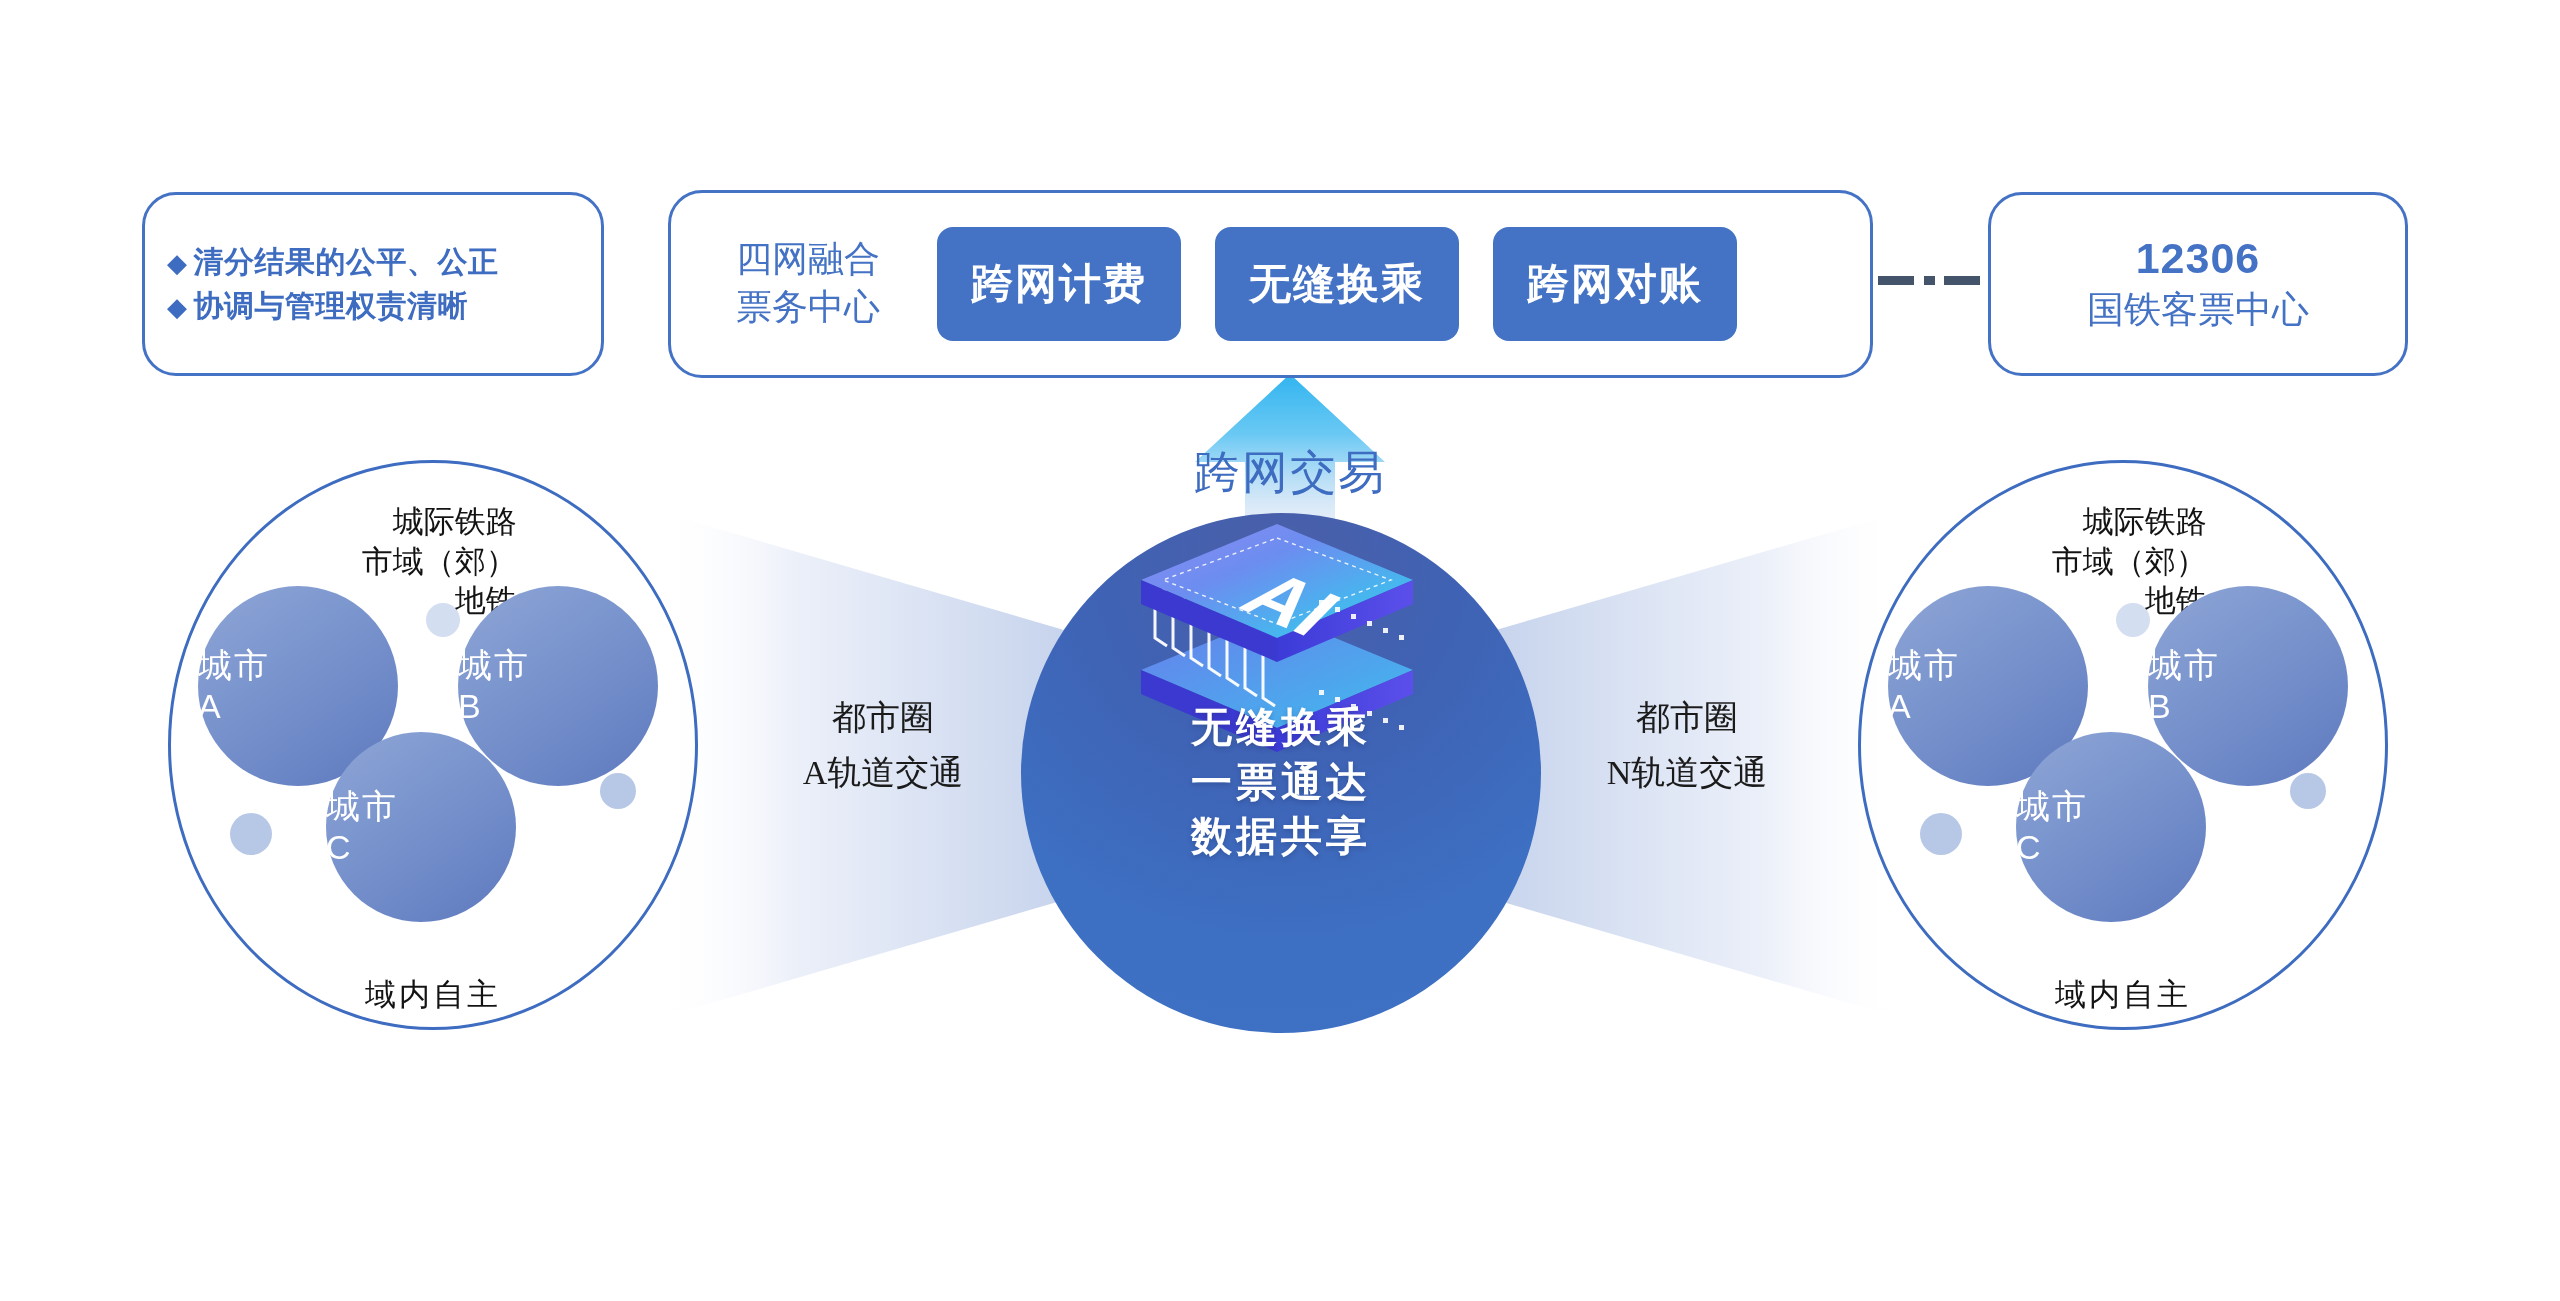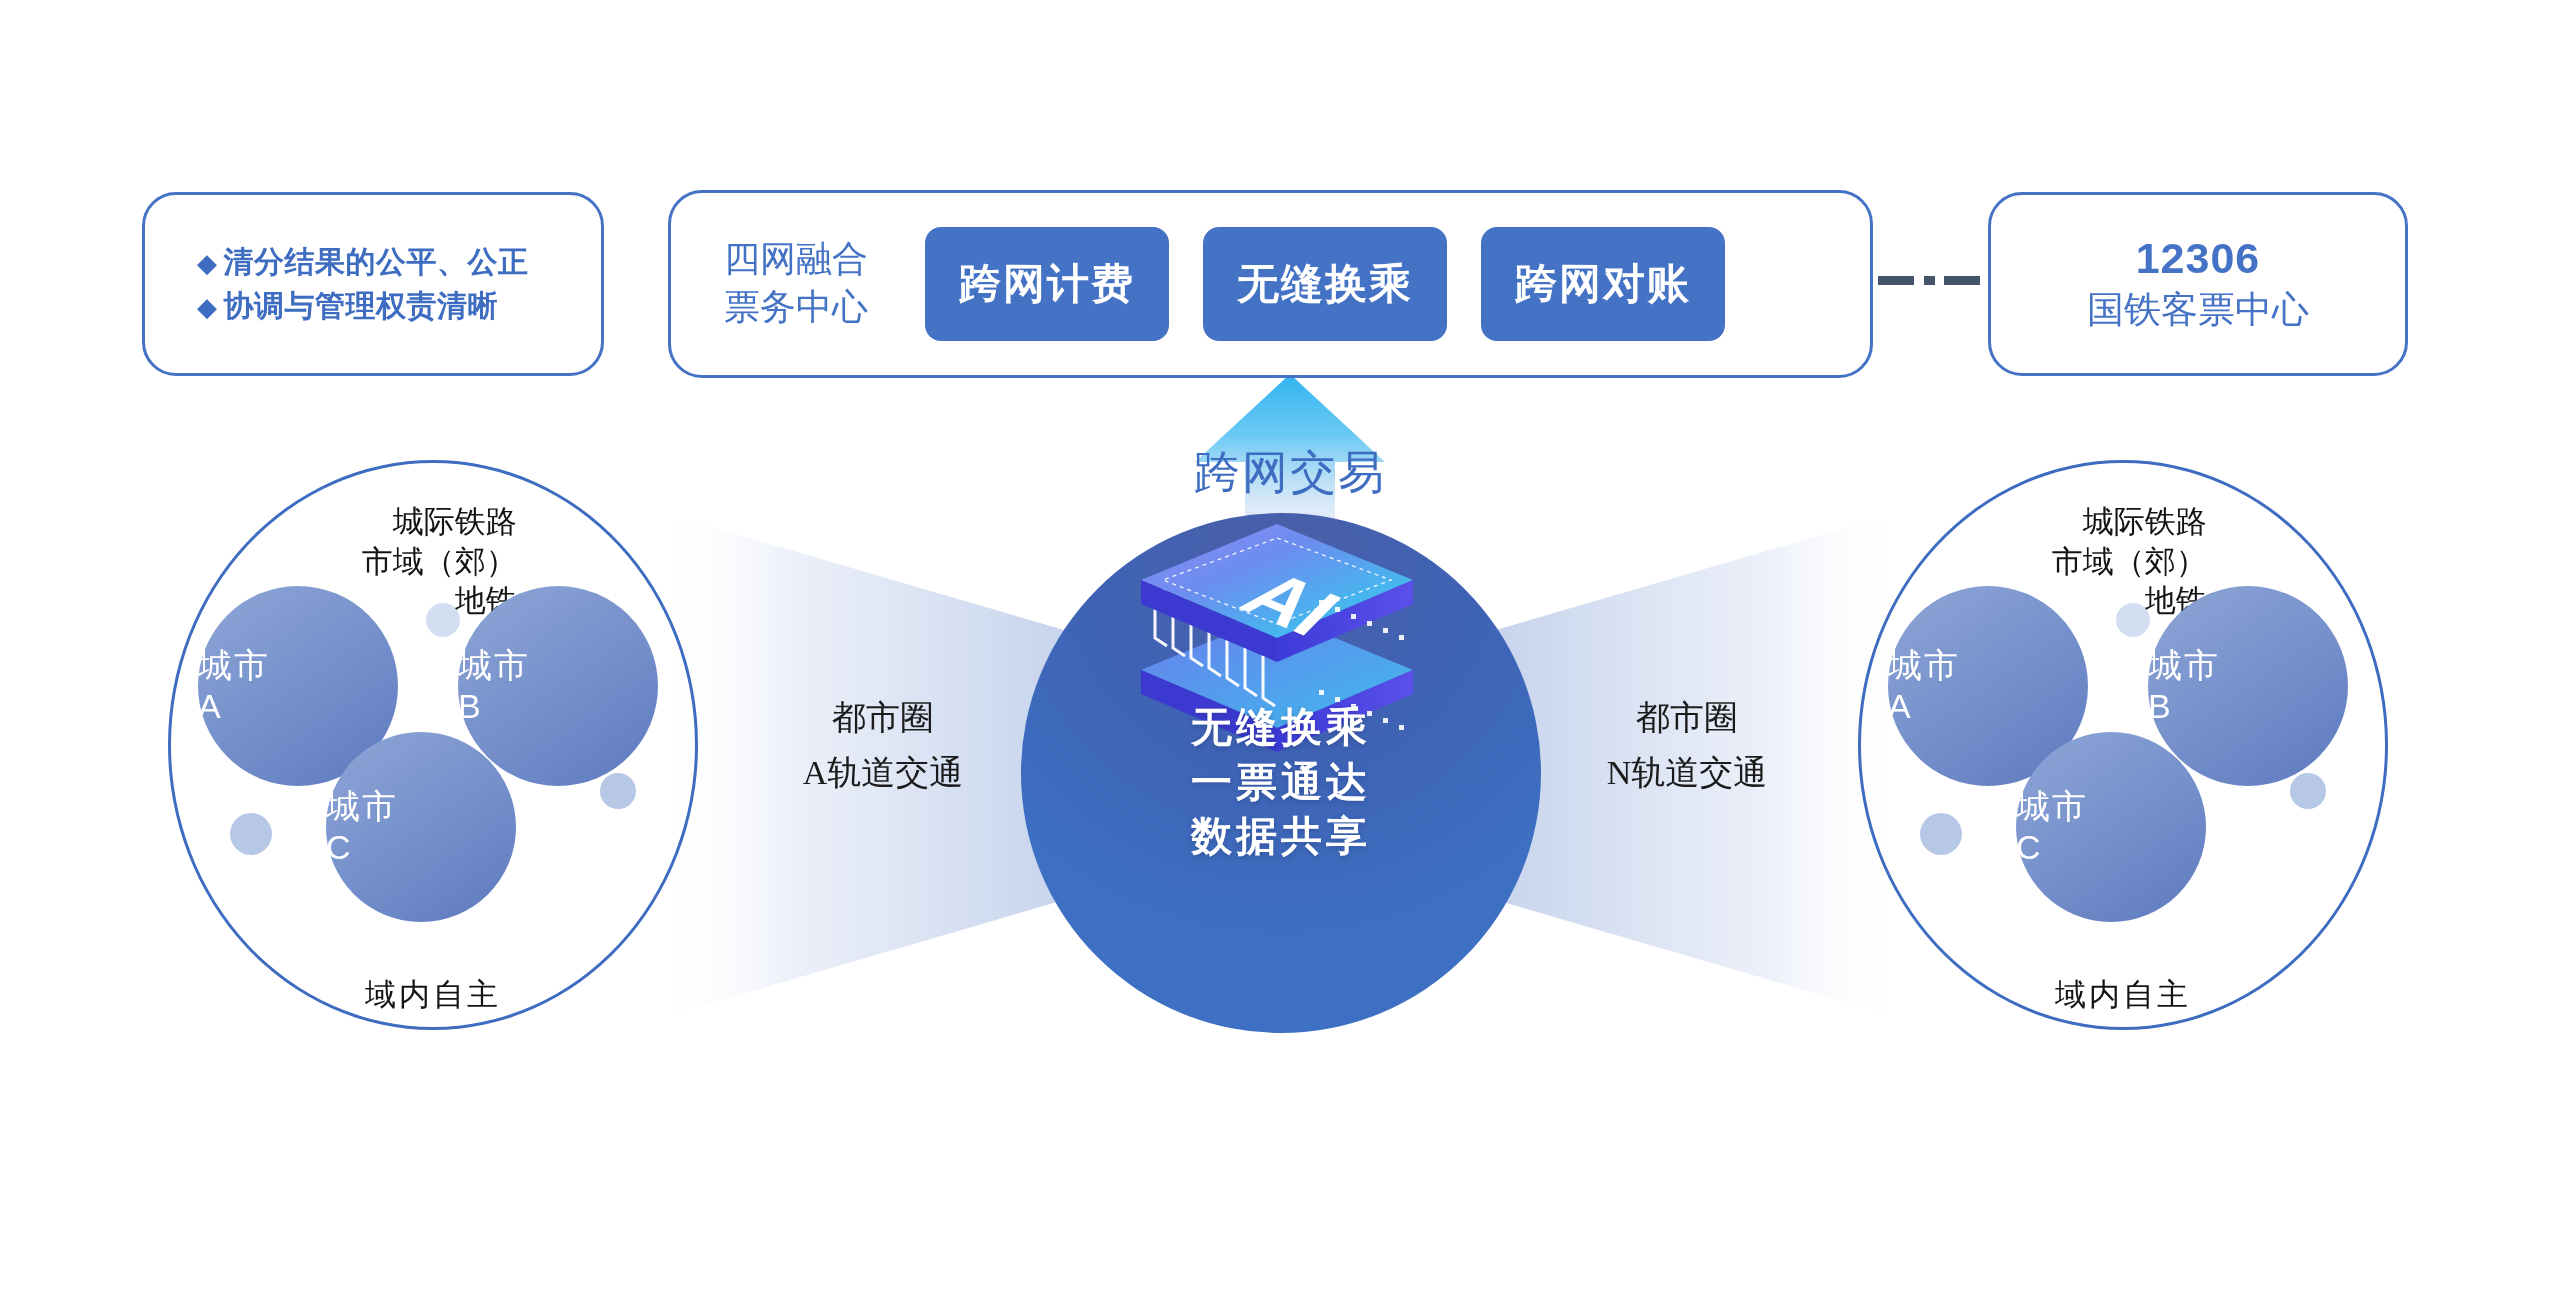--- a/index.html
+++ b/index.html
@@ -27,21 +27,21 @@
     background: #ffffff;
   }
   #panel-principles {
     left: 142px;
     top: 192px;
     width: 462px;
     height: 184px;
     display: flex;
     flex-direction: column;
     justify-content: center;
-    padding-left: 52px;
+    padding-left: 22px;
   }
   .principle-line {
     color: #3D6CC0;
     font-size: 30px;
     font-weight: bold;
     line-height: 1.48;
     white-space: nowrap;
     letter-spacing: 0.5px;
   }
   .principle-line .bullet {
@@ -50,21 +50,21 @@
     margin-right: 6px;
   }
 
   #panel-ticket-center {
     left: 668px;
     top: 190px;
     width: 1205px;
     height: 188px;
     display: flex;
     align-items: center;
-    padding-left: 30px;
+    padding-left: 42px;
   }
   #ticket-center-label {
     width: 190px;
     color: #4472C4;
     font-family: "Liberation Serif", "DejaVu Serif", serif;
     font-size: 36px;
     line-height: 1.32;
     text-align: center;
     white-space: pre-line;
   }

